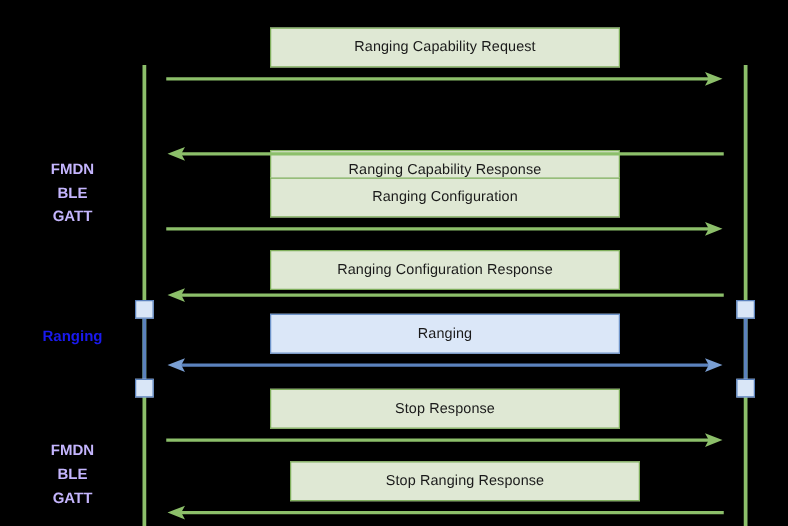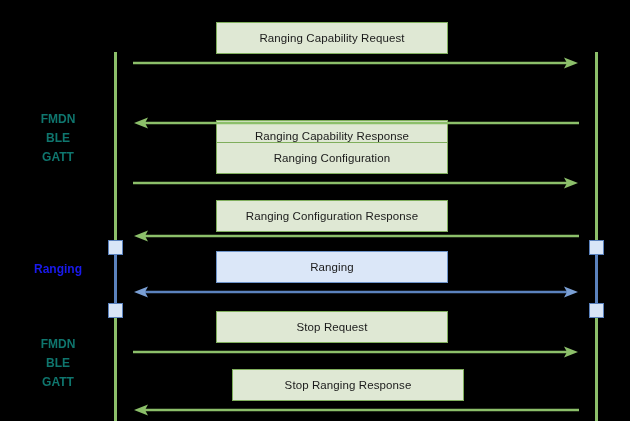--- a/index.html
+++ b/index.html
@@ -37,21 +37,21 @@
     height: 15px;
     background: #d9e6f7;
     border: 1.5px solid #5b82bd;
     box-sizing: border-box;
   }
 
   
   .msg-box {
     position: absolute;
     left: 216px;
-    width: 232px;
+    width: 280px;
     height: 32px;
     box-sizing: border-box;
     display: flex;
     align-items: center;
     justify-content: center;
     font-size: 11.5px;
     color: #1a1a1a;
     letter-spacing: 0.1px;
     white-space: nowrap;
   }
@@ -78,21 +78,21 @@
   .side-label {
     position: absolute;
     left: 12px;
     width: 92px;
     text-align: center;
     font-size: 12px;
     font-weight: bold;
     line-height: 19px;
     white-space: pre-line;
   }
-  .side-label.green { color: #0f766e; }
+  .side-label.green { color: #c4b5fd; margin-top: 16px; }
   .side-label.blue  { color: #1a1aee; }
 </style>
 </head>
 <body>
 
 <div id="canvas">
 
   <div class="lifeline lifeline-left" style="top:52px;height:369px;"></div>
   <div class="lifeline lifeline-right" style="top:52px;height:369px;"></div>
 
@@ -110,21 +110,21 @@
   <div class="side-label blue" style="top:260px;">Ranging</div>
   <div class="side-label green" style="top:335px;">FMDN
 BLE
 GATT</div>
 
   <div class="msg-box green" style="top:22px;">Ranging Capability Request</div>
   <div class="msg-box green" style="top:82px;margin-top:38px;">Ranging Capability Response</div>
   <div class="msg-box green" style="top:142px;">Ranging Configuration</div>
   <div class="msg-box green" style="top:200px;">Ranging Configuration Response</div>
   <div class="msg-box blue" style="top:251px;">Ranging</div>
-  <div class="msg-box green" style="top:311px;">Stop Request</div>
+  <div class="msg-box green" style="top:311px;">Stop Response</div>
   <div class="msg-box green" style="top:369px;margin-left:16px;">Stop Ranging Response</div>
 
   <div class="arrow" style="top:56px;">
     <svg width="448" height="14" viewBox="0 0 448 14">
       <line x1="1" y1="7" x2="437" y2="7" stroke="#8cbf6a" stroke-width="2.6"></line>
       <path d="M 446 7 L 432 1.5 L 435 7 L 432 12.5 Z" fill="#8cbf6a"></path>
     </svg>
   </div>
 
   <div class="arrow" style="top:116px;">

